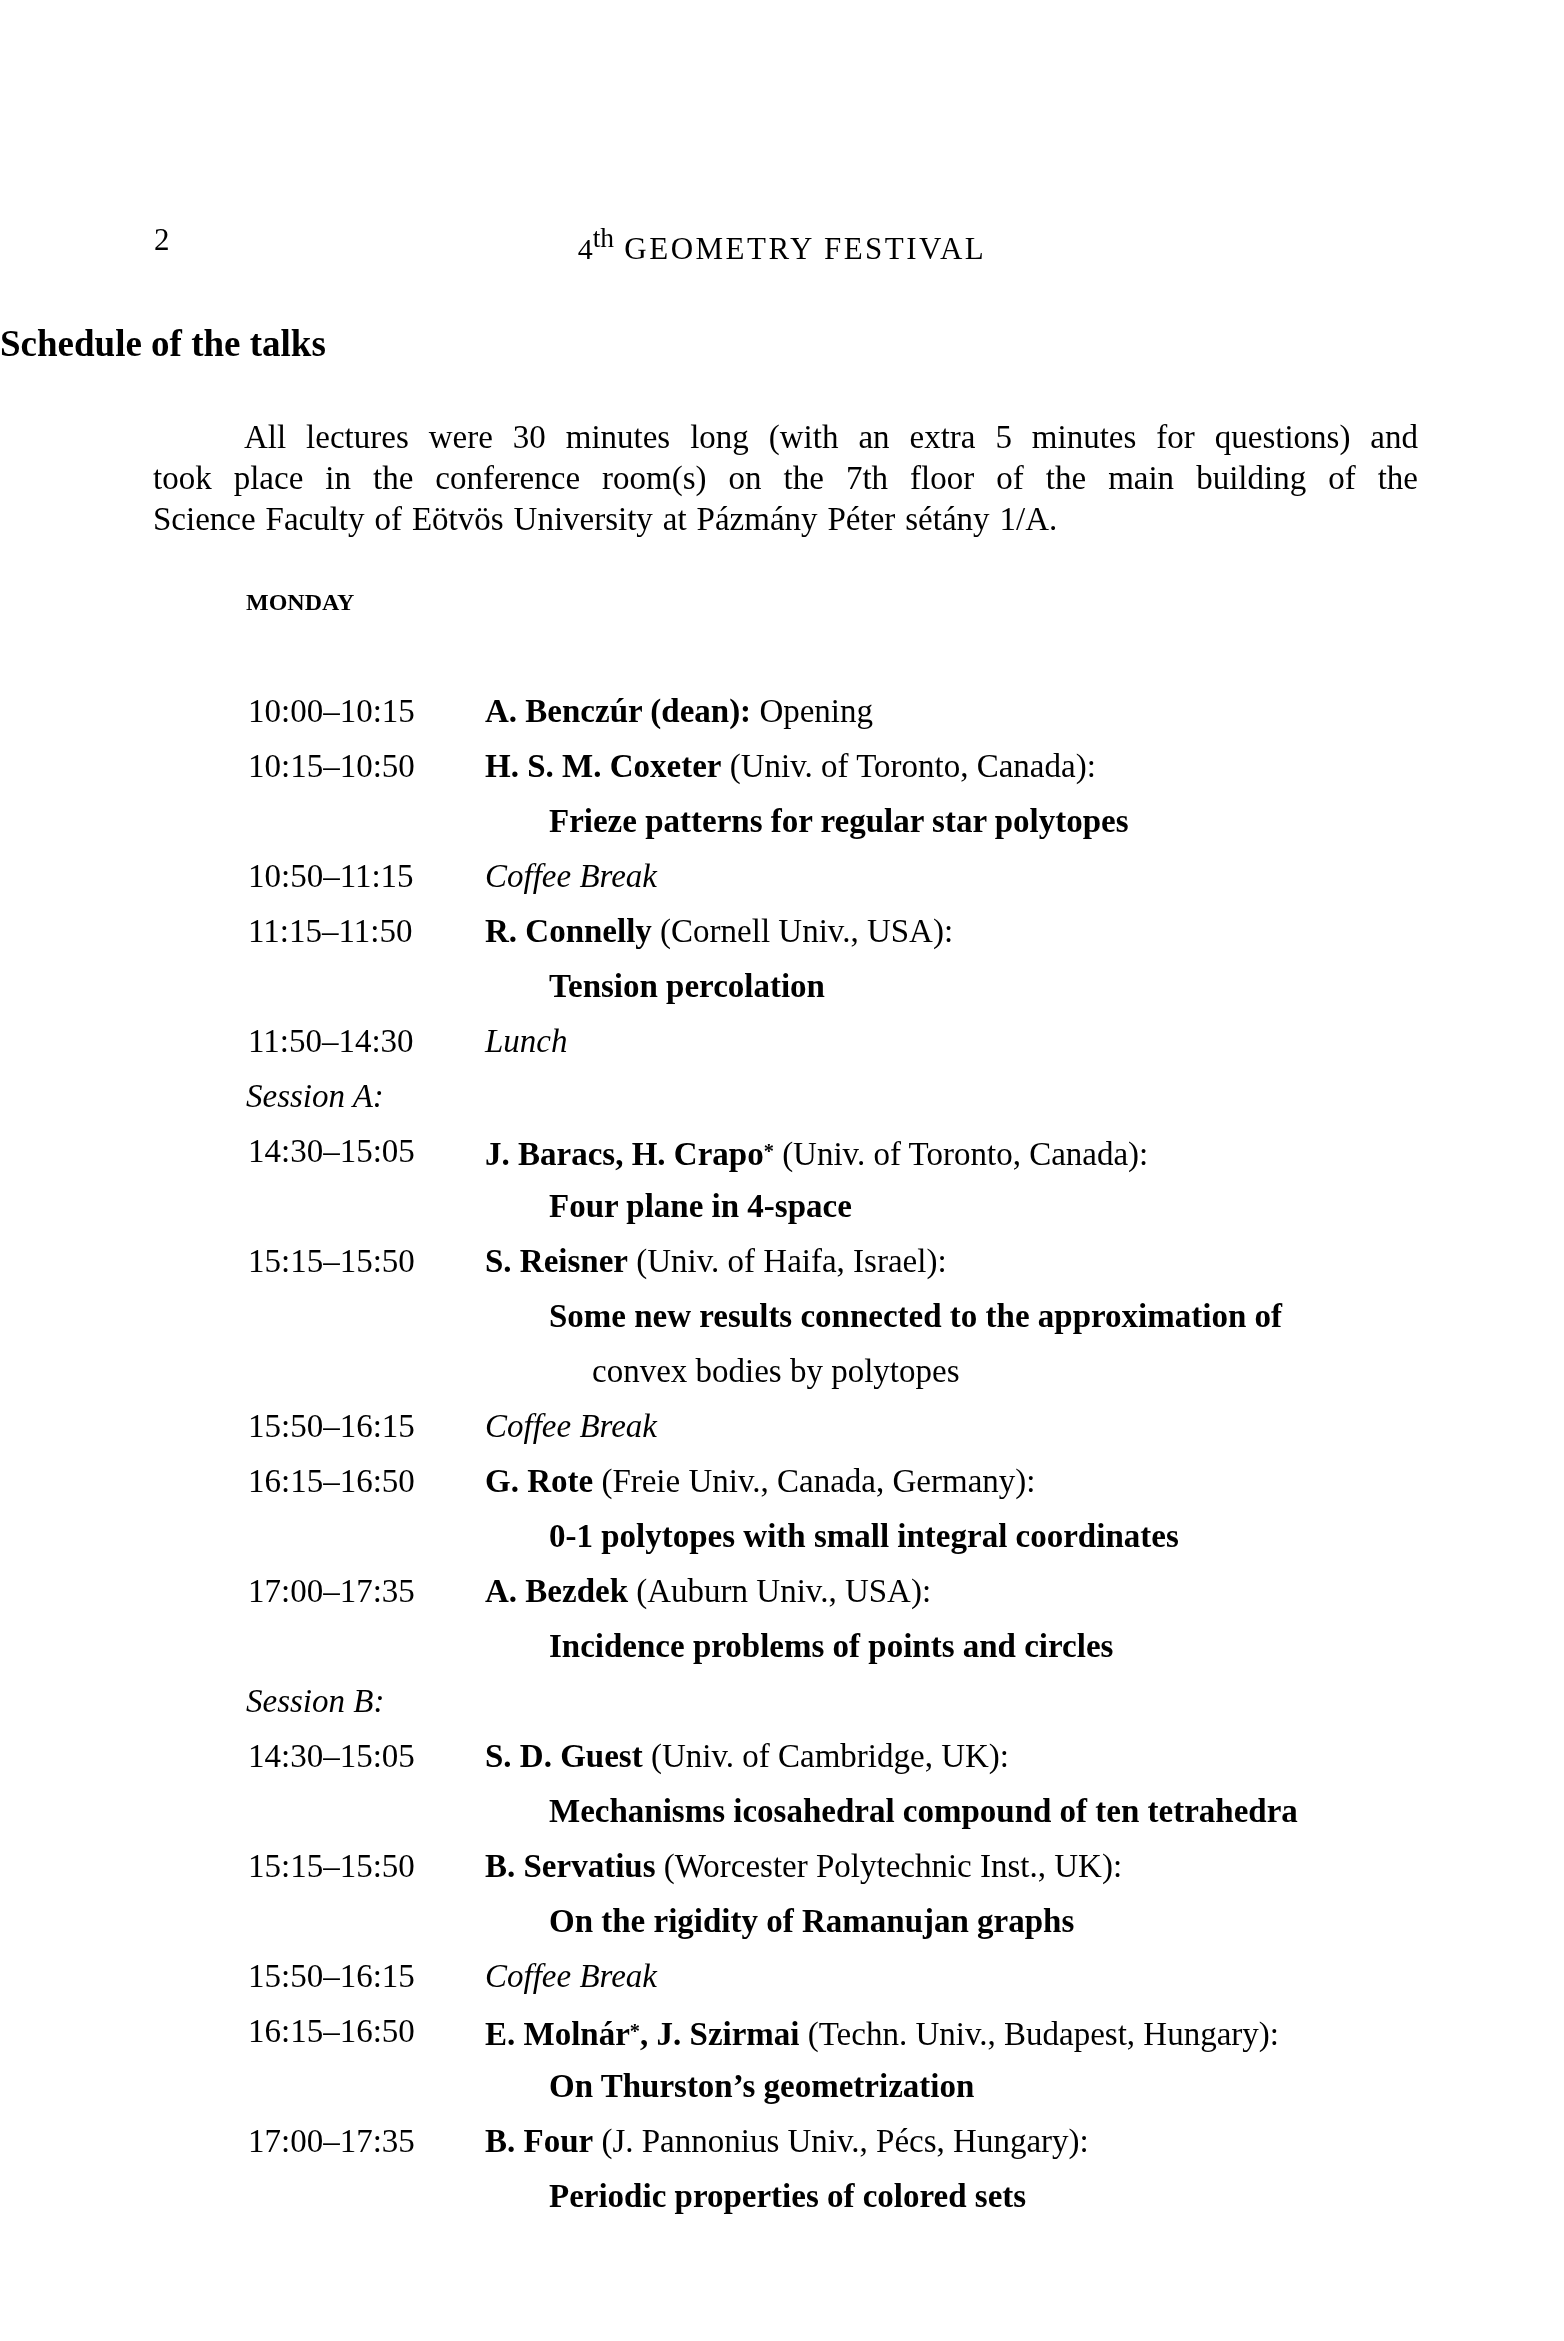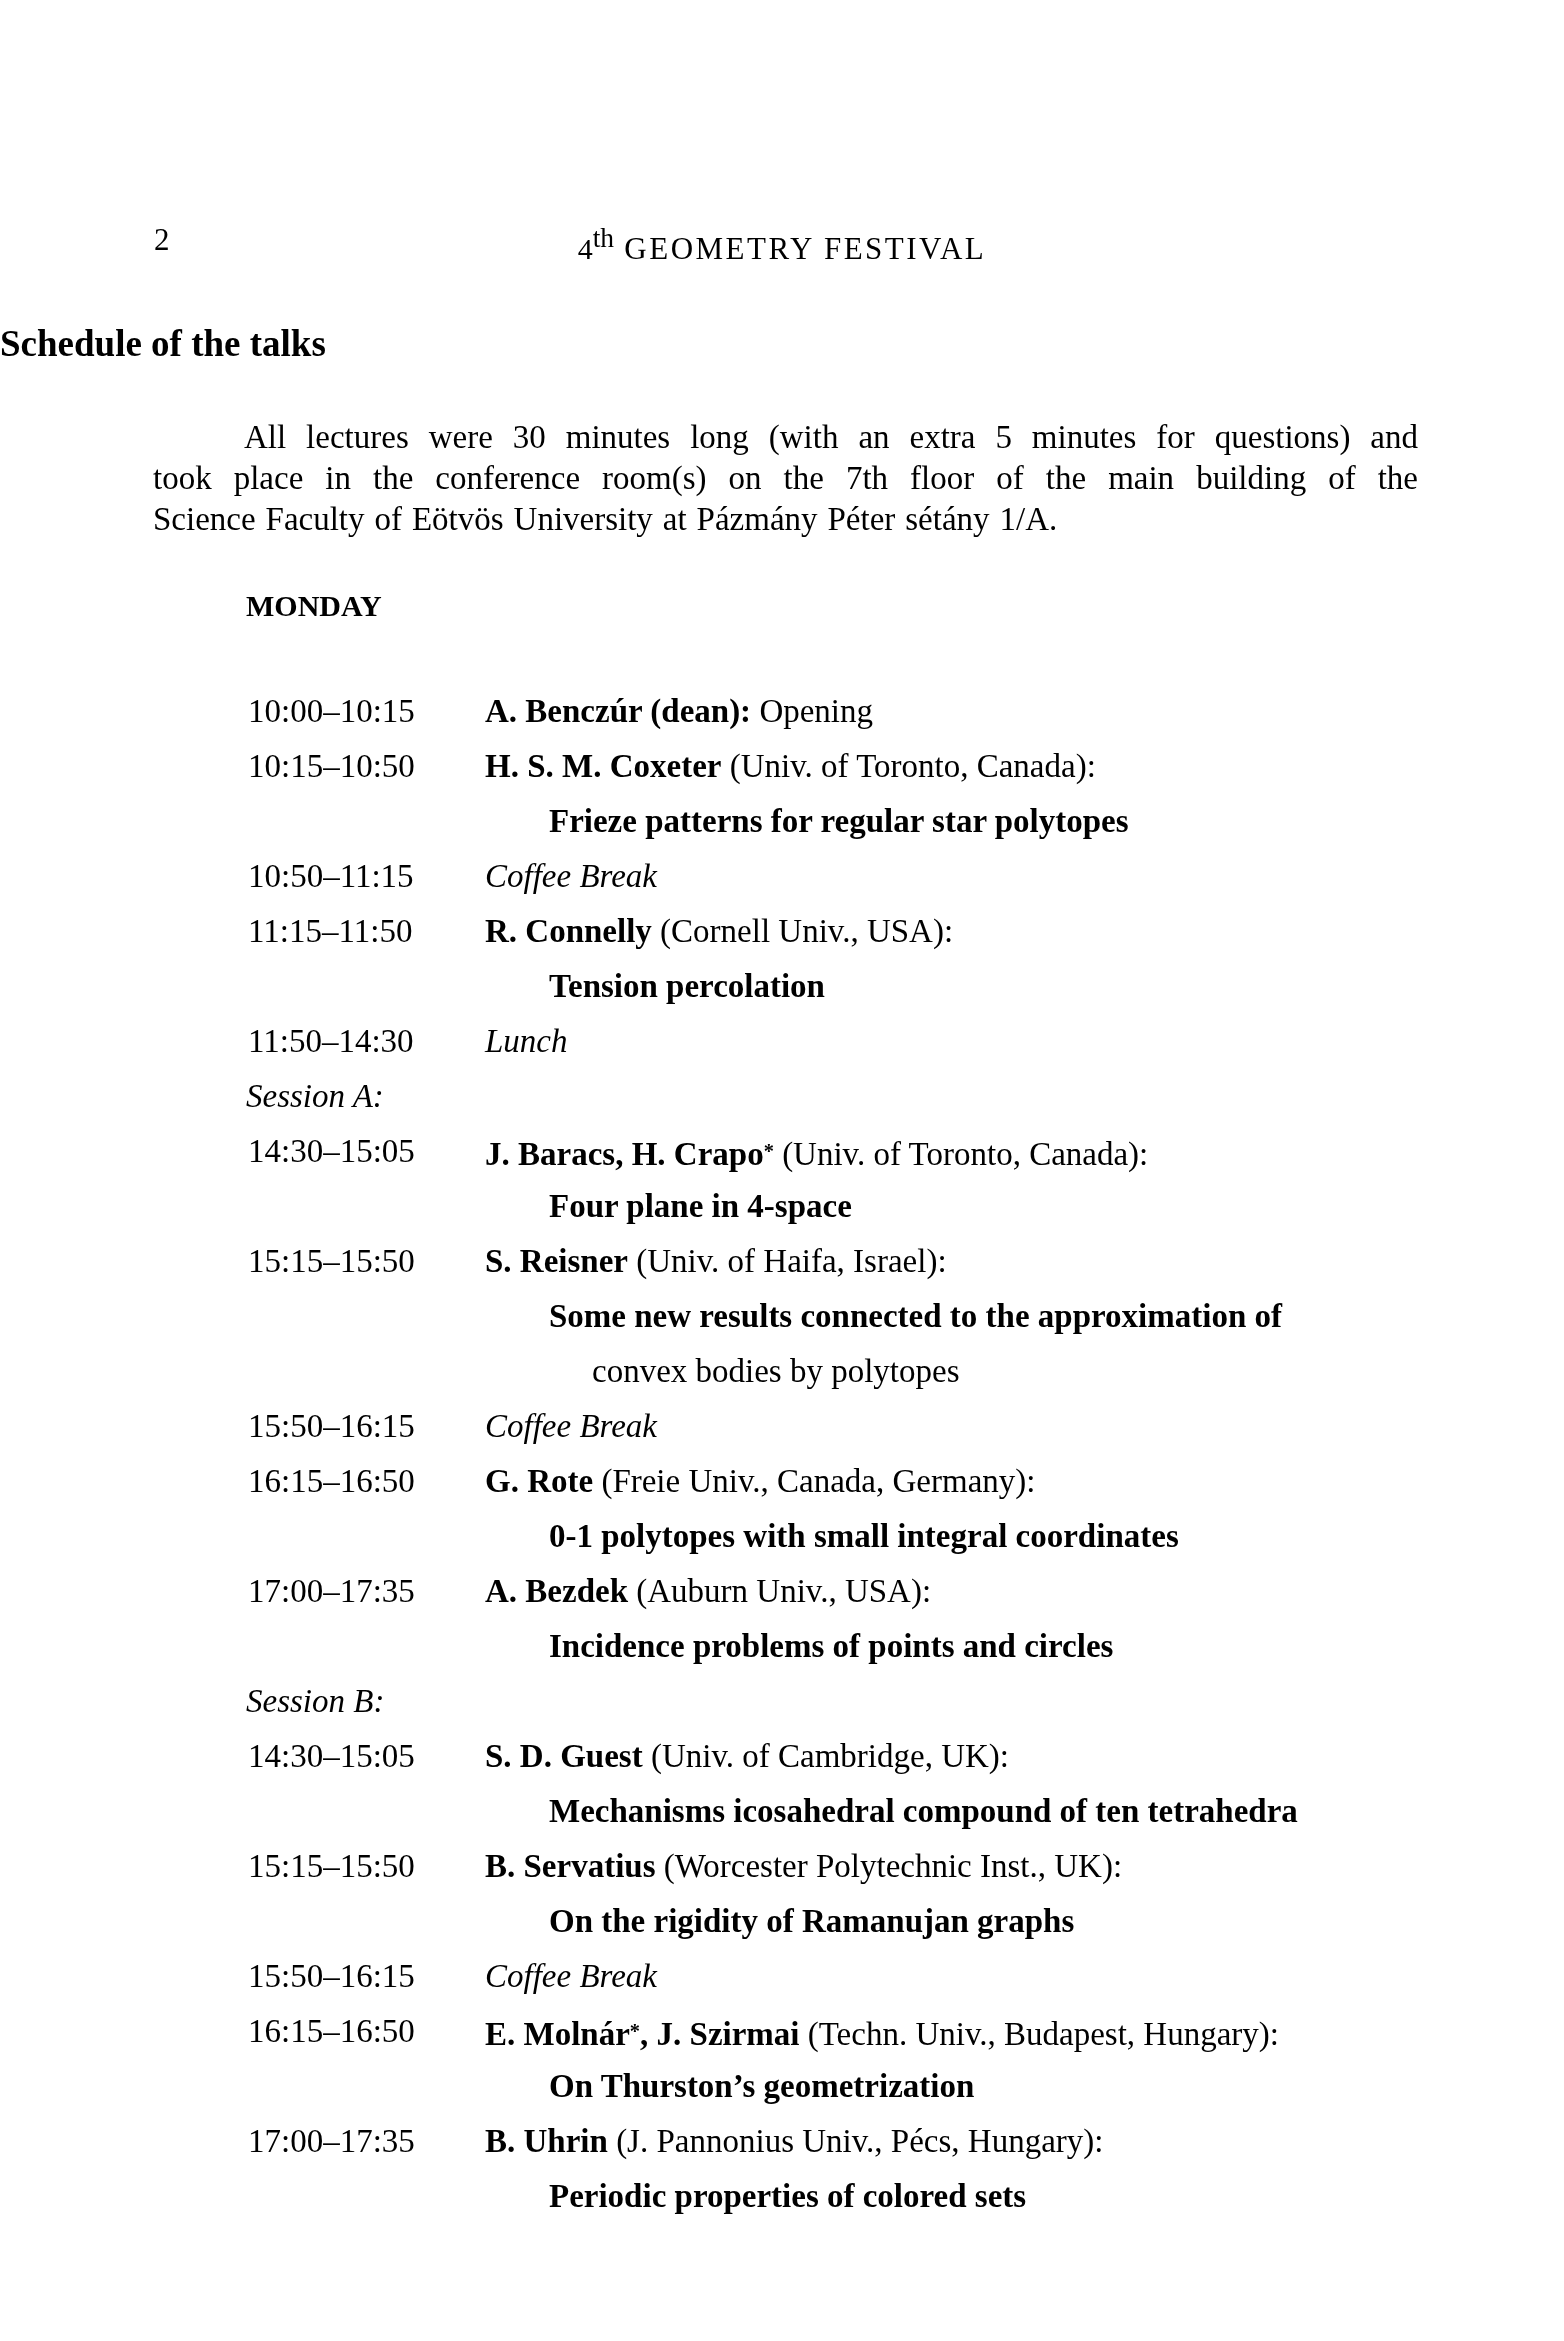--- a/index.html
+++ b/index.html
@@ -21,21 +21,21 @@
   .head-caps{font-size:31px;letter-spacing:2.5px;}
   
   .doc-title{position:absolute;top:322px;left:0;width:100%;text-align:left;
     font-weight:bold;font-size:37px;}
   
   .intro{position:absolute;top:417px;left:153px;width:1265px;line-height:41px;}
   .intro .pline{text-align:justify;text-align-last:justify;word-spacing:1.7px;}
   .intro .pline.first{text-indent:91px;}
   .intro .pline.last{text-align-last:left;}
   
-  .day-heading{position:absolute;top:589px;left:246px;font-weight:bold;font-size:30px;}
+  .day-heading{position:absolute;top:589px;left:246px;font-weight:bold;font-size:24px;}
   
   .schedule{position:absolute;top:684px;left:0;width:100%;}
   .srow{position:relative;height:55px;line-height:55px;white-space:nowrap;}
   .srow .time{position:absolute;left:248px;}
   .srow .entry{position:absolute;left:485px;}
   .srow .session{position:absolute;left:246px;font-style:italic;}
   .srow .t1{position:absolute;left:549px;font-weight:bold;}
   .srow .t2{position:absolute;left:592px;}
   .seg-b{font-weight:bold;}
   .seg-i{font-style:italic;}
@@ -149,21 +149,21 @@
       </div>
       <div class="srow">
         <span class="time">16:15–16:50</span>
         <span class="entry"><span class="seg-b">E. Molnár</span><sup class="star">*</sup><span class="seg-b">, J. Szirmai</span><span class="seg-r"> (Techn. Univ., Budapest, Hungary):</span></span>
       </div>
       <div class="srow">
         <span class="t1">On Thurston’s geometrization</span>
       </div>
       <div class="srow">
         <span class="time">17:00–17:35</span>
-        <span class="entry"><span class="seg-b">B. Uhrin</span><span class="seg-r"> (J. Pannonius Univ., Pécs, Hungary):</span></span>
+        <span class="entry"><span class="seg-b">B. Four</span><span class="seg-r"> (J. Pannonius Univ., Pécs, Hungary):</span></span>
       </div>
       <div class="srow">
         <span class="t1">Periodic properties of colored sets</span>
       </div>
     </div>
 
 </div>
 
 
 </body></html>

